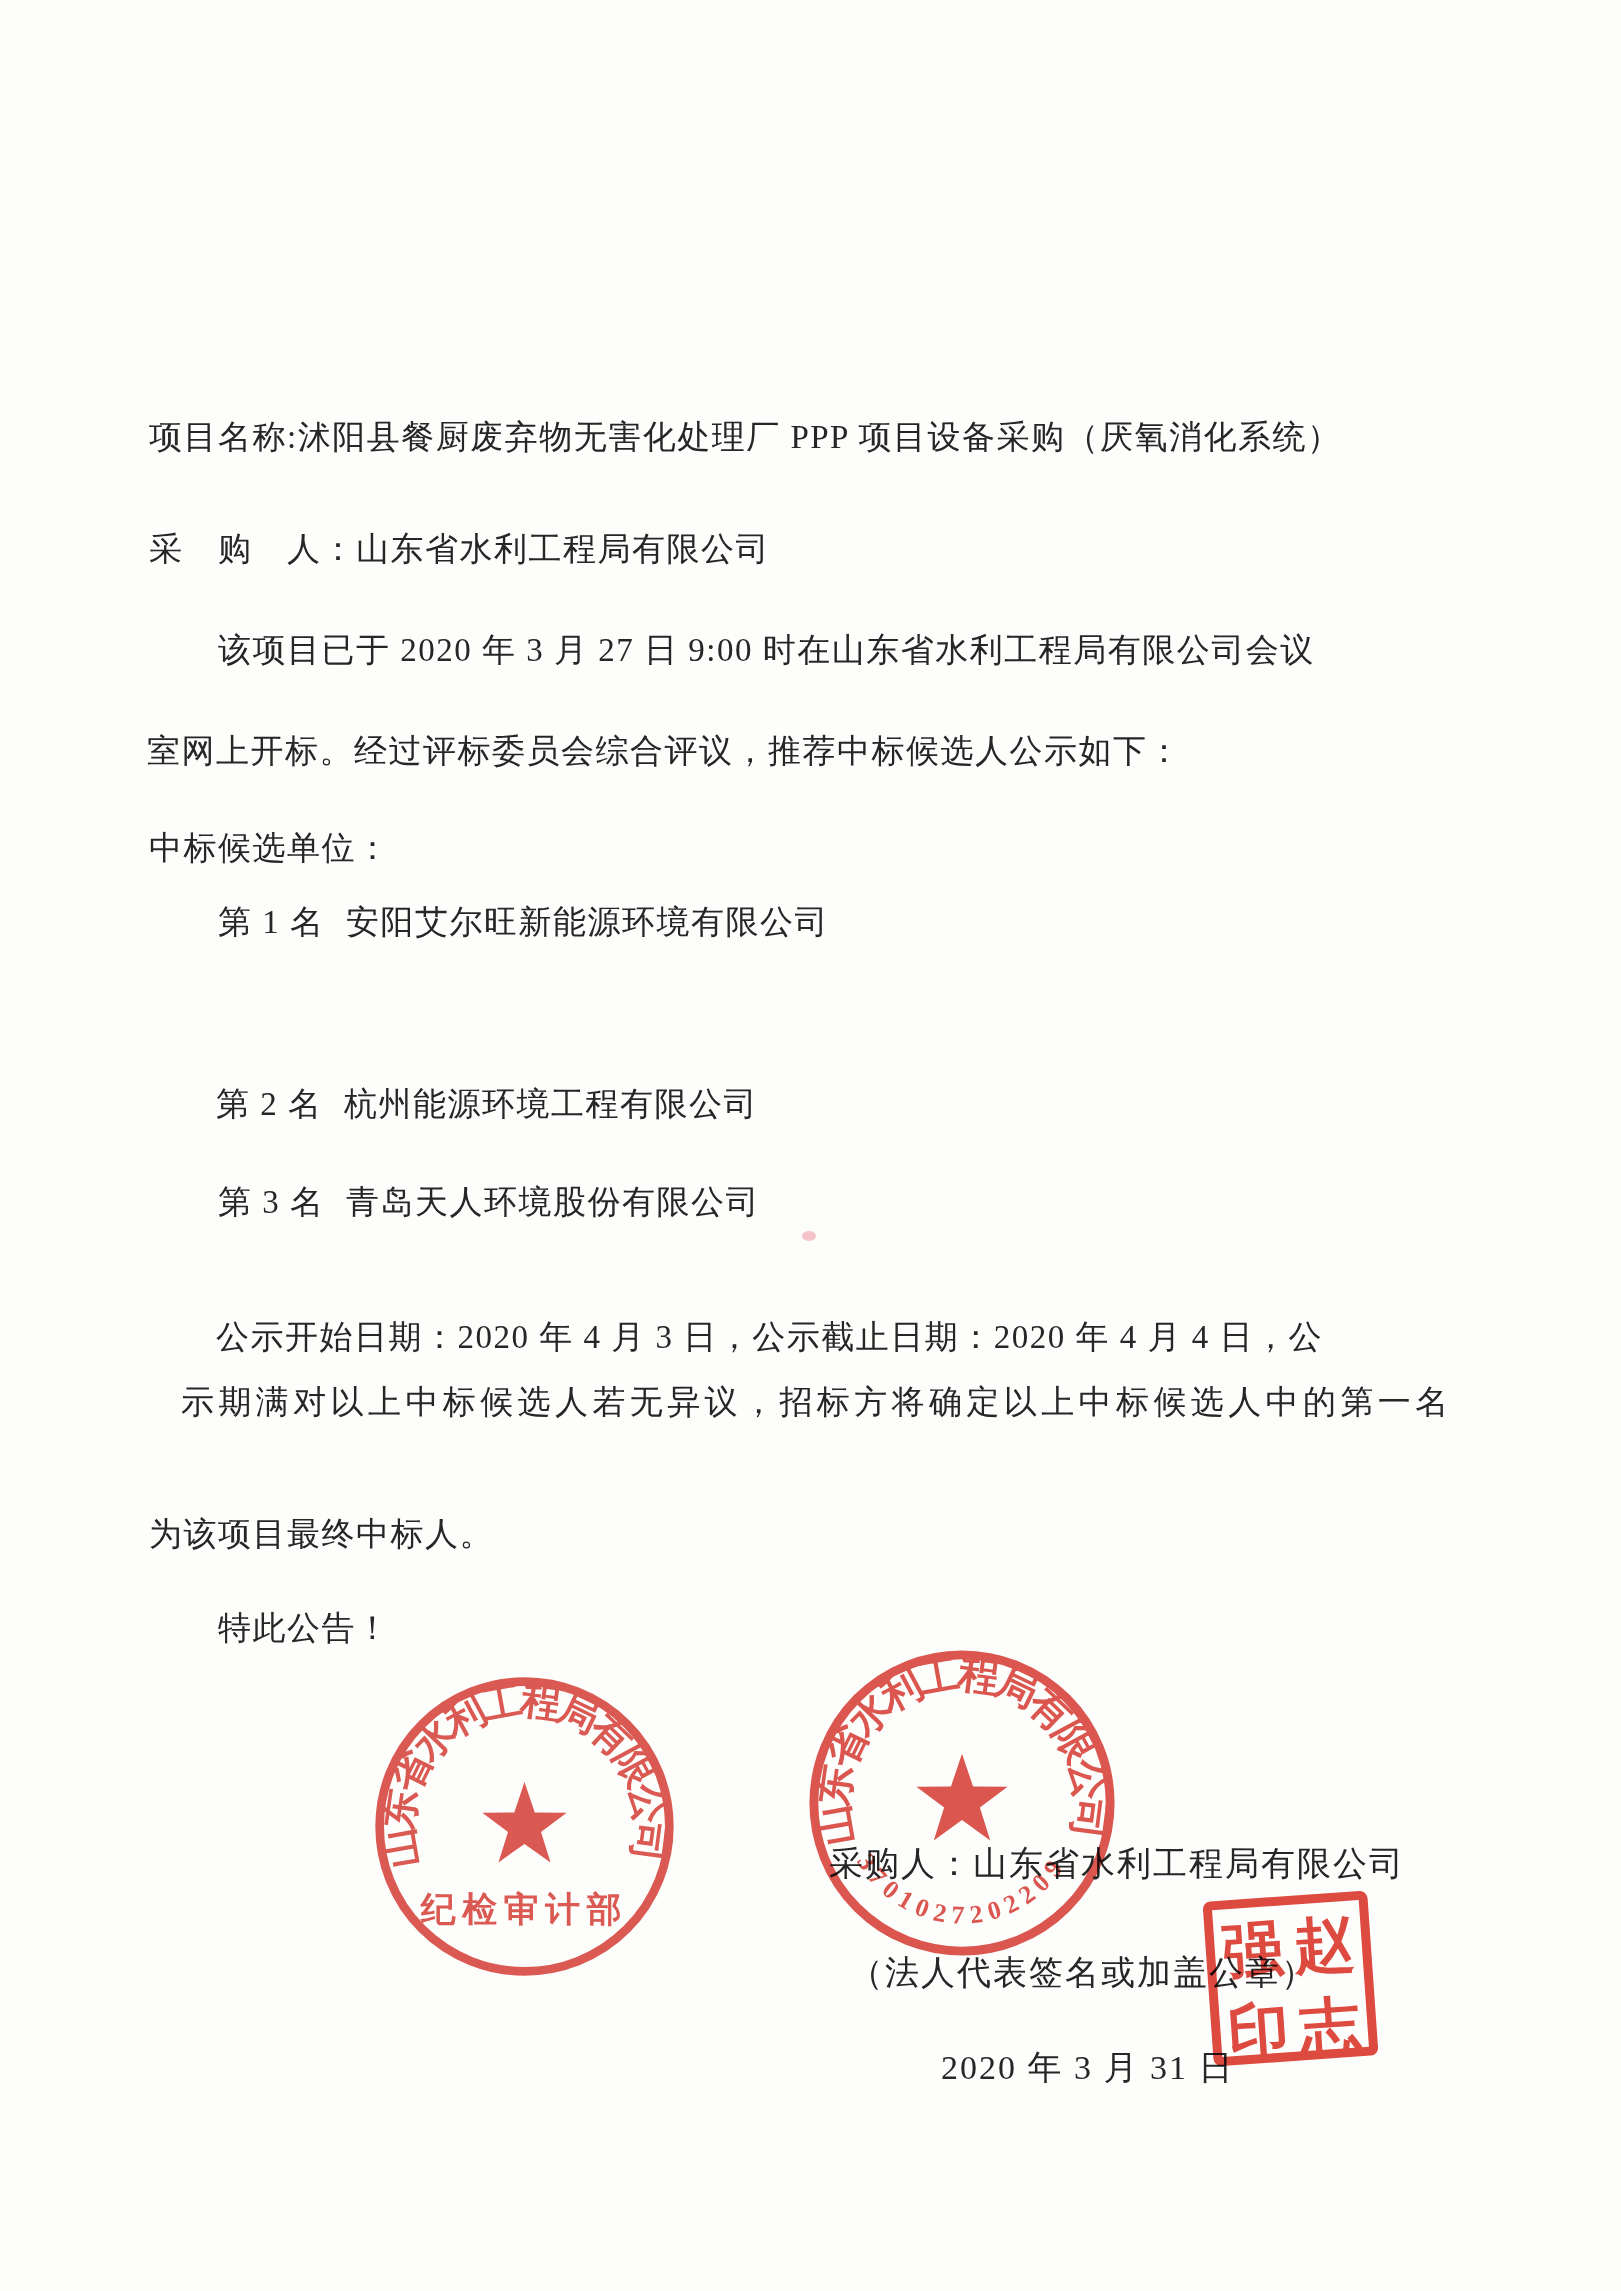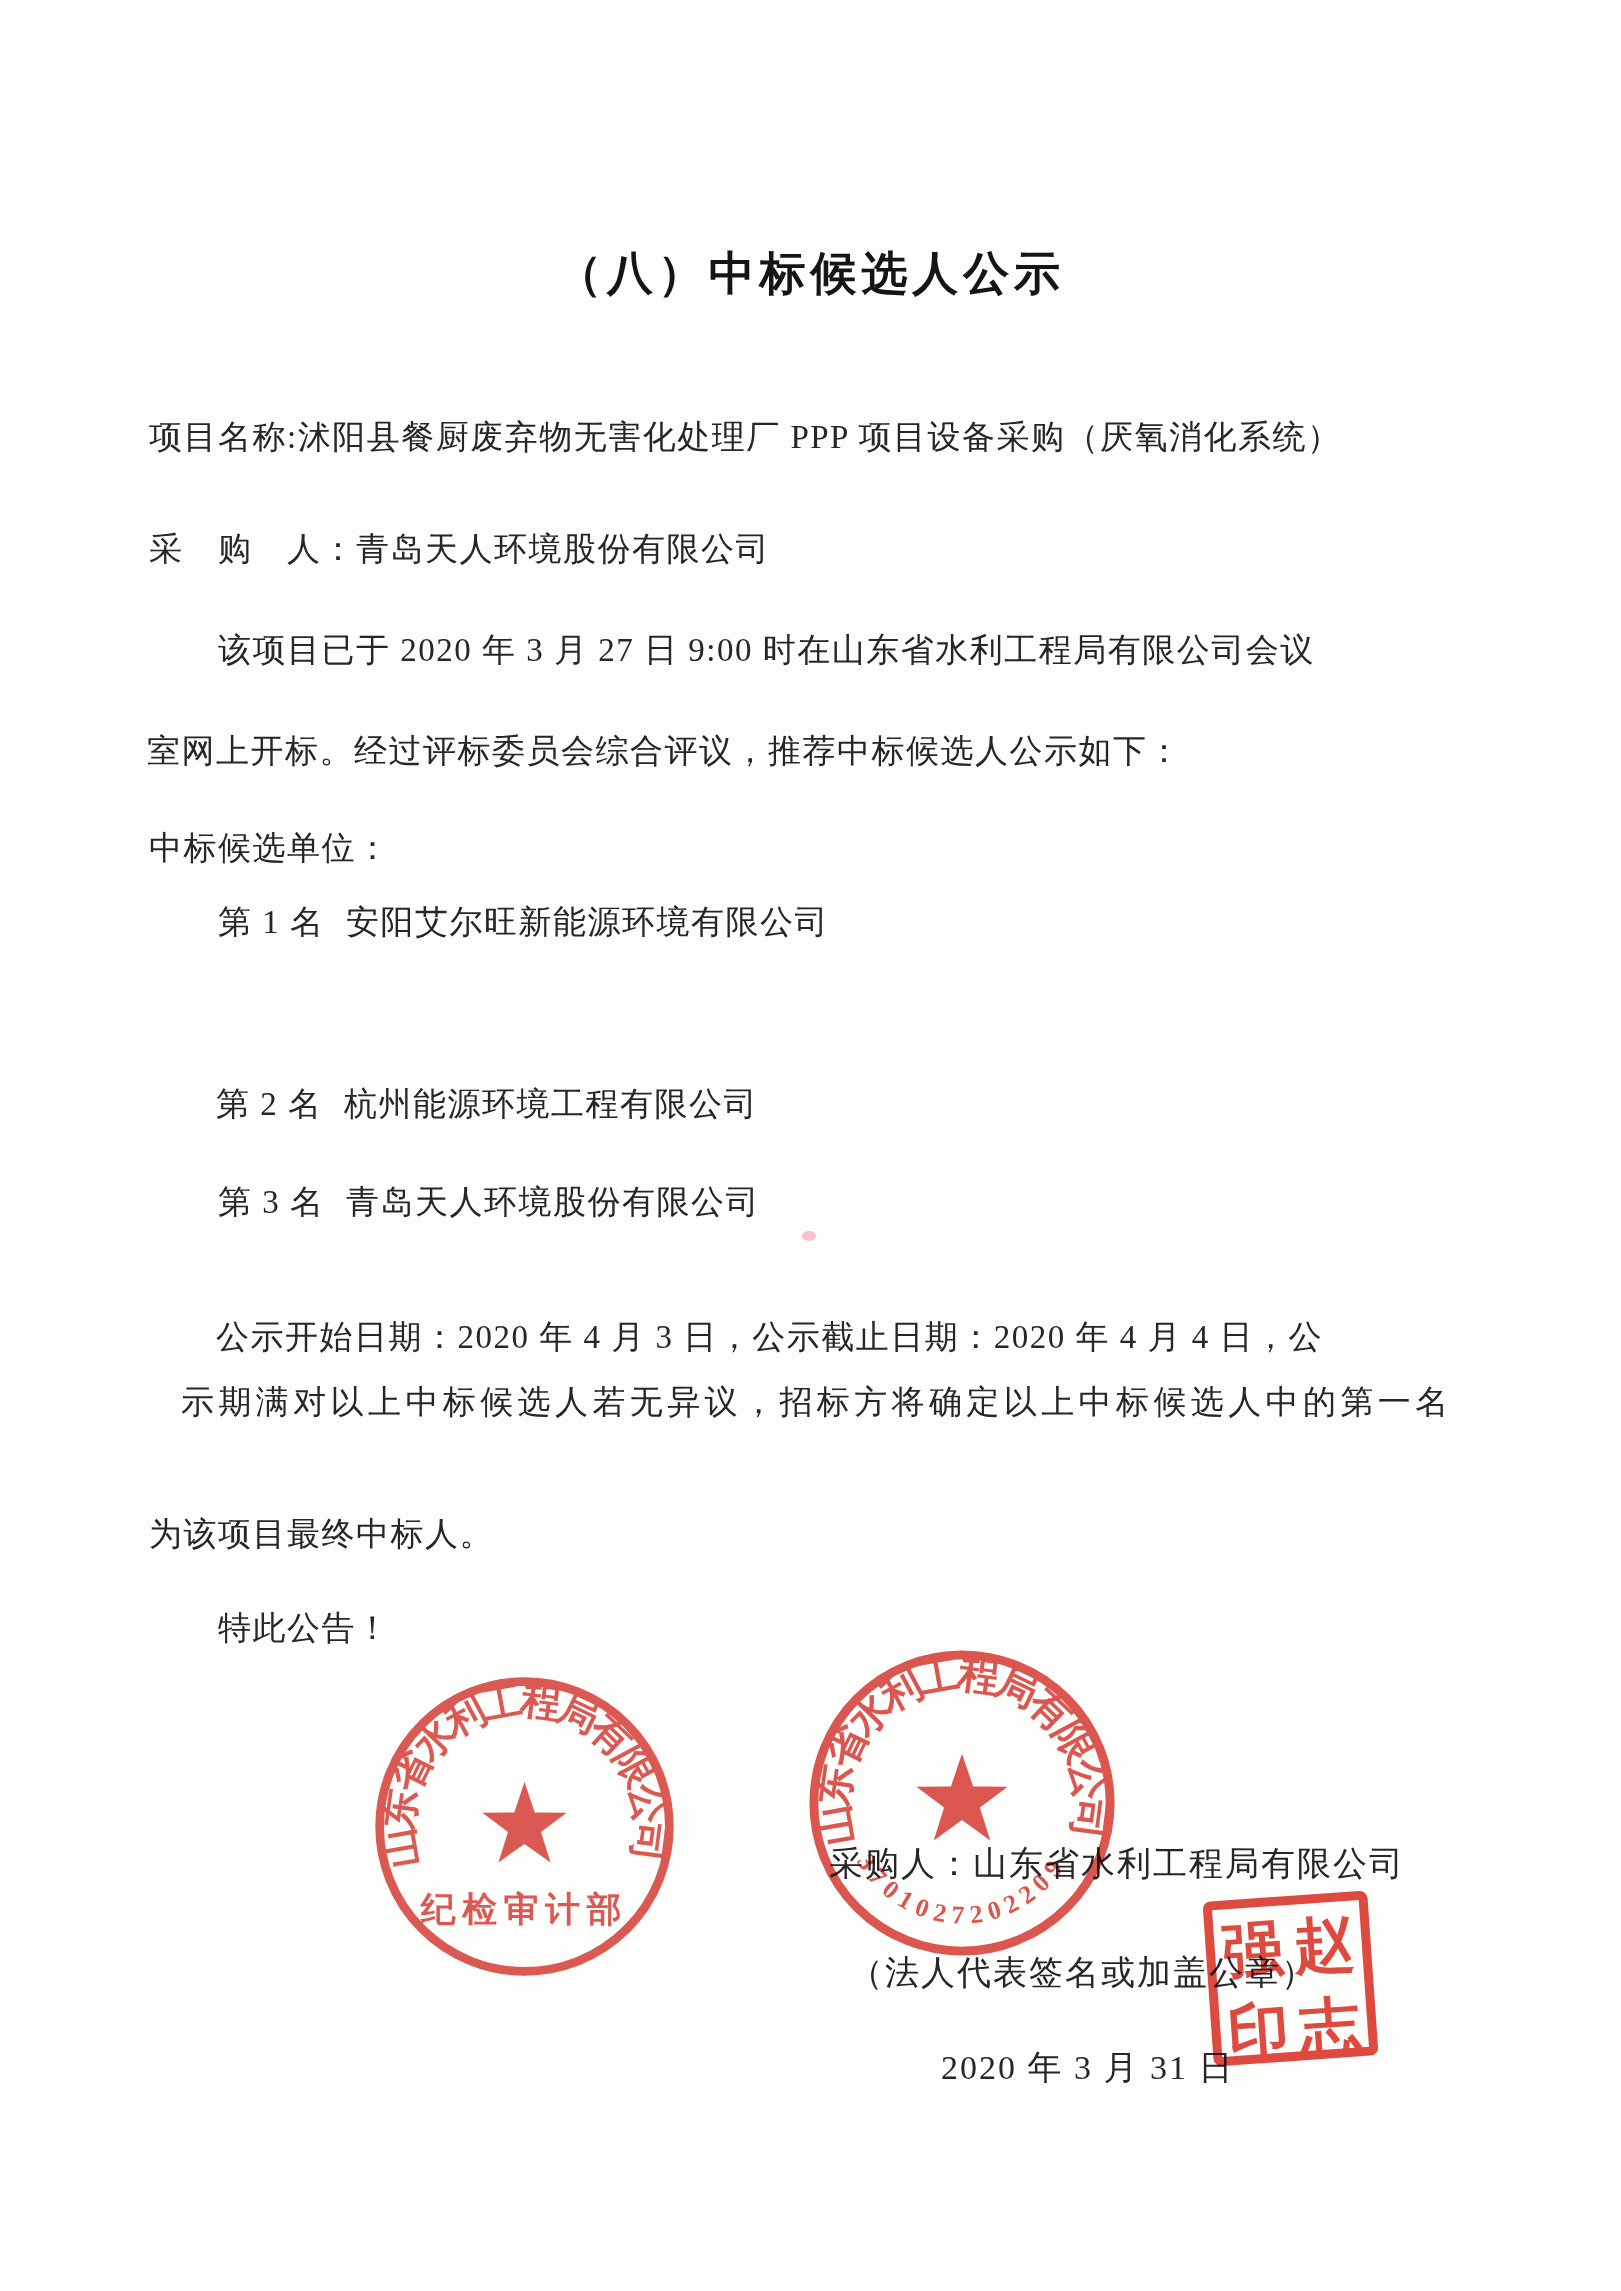--- a/index.html
+++ b/index.html
@@ -75,24 +75,23 @@
     height: 9.8px;
     border-radius: 50%;
     background: rgba(238, 150, 160, 0.55);
   }
 </style>
 </head>
 <body>
 
 <div class="page">
 
-  <div class="doc-title">（八）中标候选人公示</div>
 
   <div class="tline" style="top:415px; left:149px;">项目名称:沭阳县餐厨废弃物无害化处理厂 PPP 项目设备采购（厌氧消化系统）</div>
-  <div class="tline" style="top:527px; left:149px;">采　购　人：青岛天人环境股份有限公司</div>
+  <div class="tline" style="top:527px; left:149px;">采　购　人：山东省水利工程局有限公司</div>
   <div class="tline" style="top:628px; left:218px;">该项目已于 2020 年 3 月 27 日 9:00 时在山东省水利工程局有限公司会议</div>
   <div class="tline" style="top:729px; left:147px;">室网上开标。经过评标委员会综合评议，推荐中标候选人公示如下：</div>
   <div class="tline" style="top:826px; left:149px;">中标候选单位：</div>
 
   <div class="tline" style="top:900px; left:218px;">
     <span class="rank">第 1 名</span><span>安阳艾尔旺新能源环境有限公司</span>
   </div>
   <div class="tline" style="top:1082px; left:216px;">
     <span class="rank">第 2 名</span><span>杭州能源环境工程有限公司</span>
   </div>

